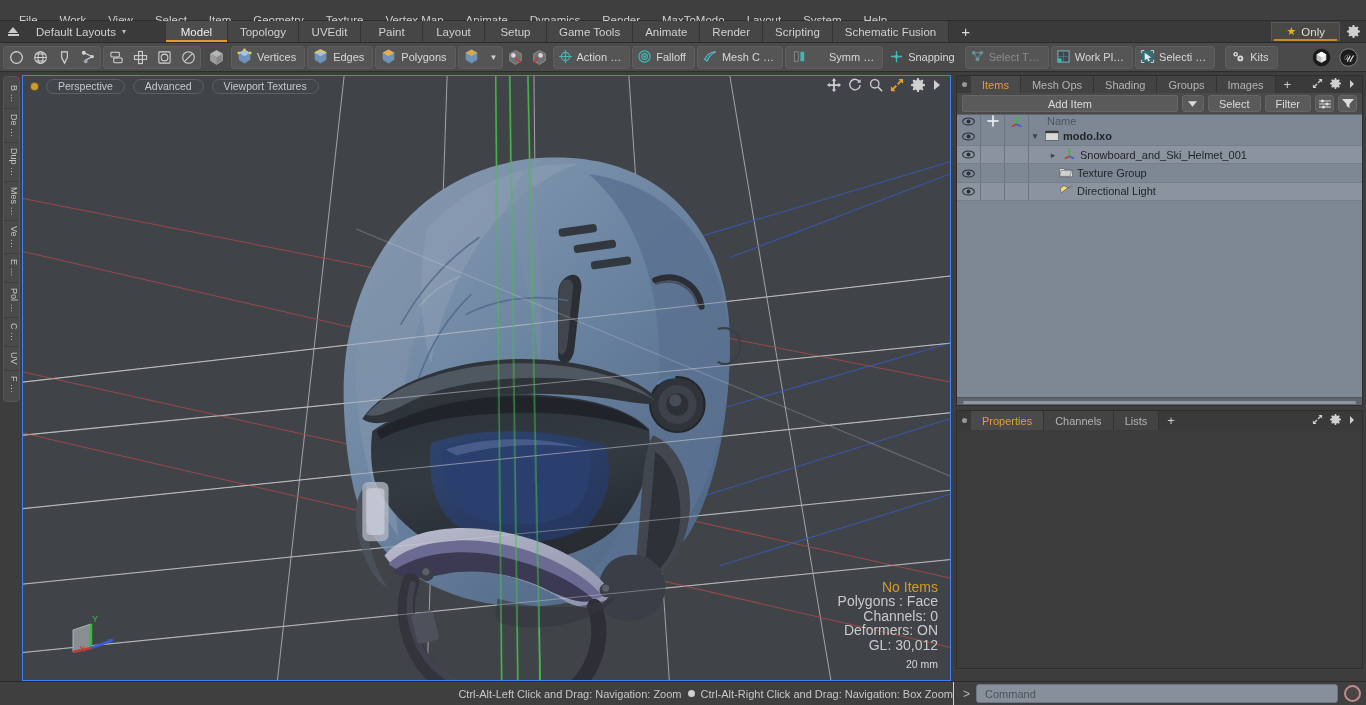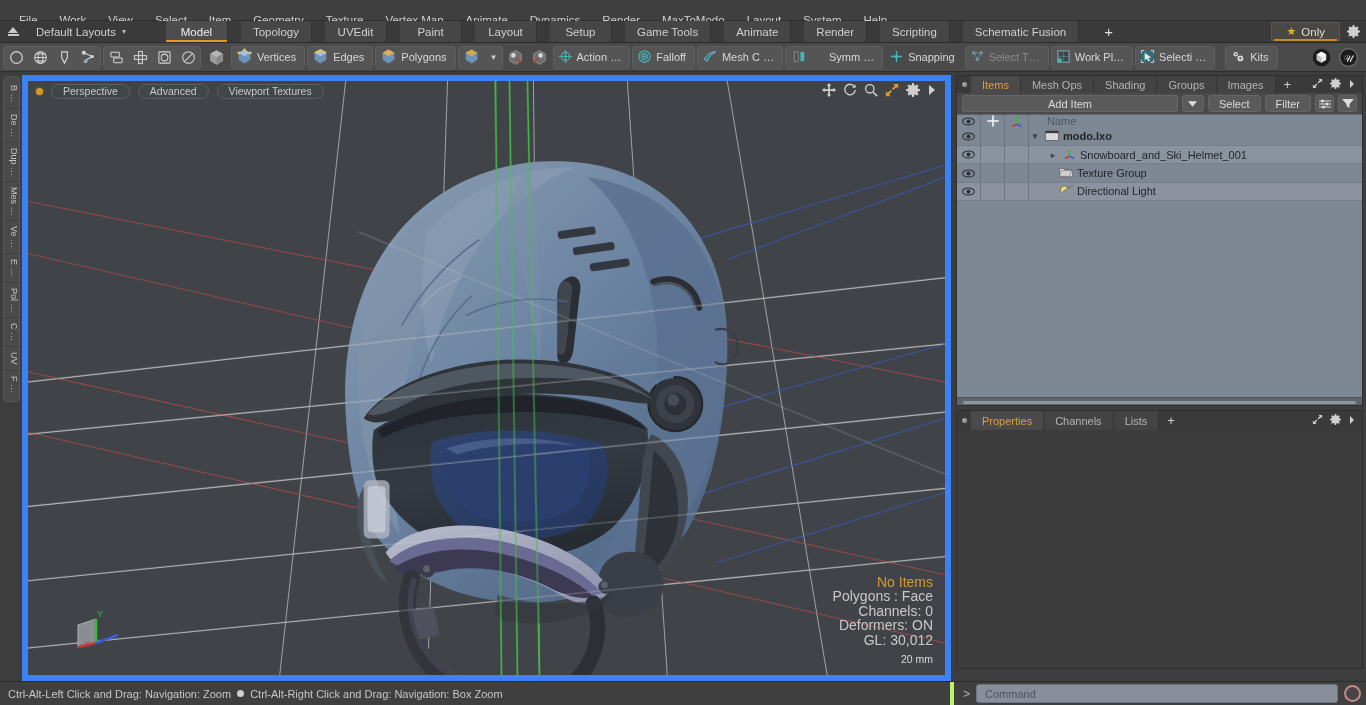--- a/index.html
+++ b/index.html
@@ -23,21 +23,21 @@
   
   .layoutrow {
     height:22px; background:#3a3a3a; display:flex; align-items:stretch;
     border-bottom:1px solid #2b2b2b; flex:0 0 22px; position:relative;
   }
   .lo-home { width:26px; display:flex; align-items:center; justify-content:center; }
   .tri-up { width:0;height:0;border-left:5px solid transparent;border-right:5px solid transparent;border-bottom:6px solid #c9c9c9; }
   .tri-up-base { width:11px;height:2px;background:#c9c9c9;margin-top:1px; }
   .lo-name { display:flex; align-items:center; padding:0 10px; font-size:11.5px; color:#d2d2d2; }
   .lo-name .carat { margin-left:6px; font-size:8px; color:#bbb; }
-  .tabs { display:flex; align-items:stretch; margin-left:30px;gap:13px; }
+  .tabs { display:flex; align-items:stretch; margin-left:30px; }
   .tab {
     min-width:62px; padding:0 12px; display:flex; align-items:center; justify-content:center;
     background:#464646; border-right:1px solid #333; font-size:11.5px; color:#d0d0d0; position:relative;
   }
   .tab.active { background:#4d4d4d; color:#efefef; }
   .tab.active::after { content:""; position:absolute; left:0; right:0; bottom:0; height:2px; background:#e09a2e; }
   .tab.plus { min-width:30px; background:#3a3a3a; border-right:none; font-size:15px; color:#ddd; }
   .lo-right { margin-left:auto; display:flex; align-items:stretch; }
   .only-btn {
     display:flex; align-items:center; gap:5px; padding:0 14px; background:#4a4845; color:#ddd;
@@ -71,21 +71,21 @@
   .vtabs { background:#4a4a4a; border:1px solid #565656; border-radius:4px; width:17px; display:flex; flex-direction:column; align-items:center; padding:3px 0; }
   .vtab {
     writing-mode:vertical-rl; text-orientation:mixed;
     font-size:9px; color:#c6c6c6; padding:5px 0; letter-spacing:0px;
     border-bottom:1px solid #3f3f3f; width:15px; text-align:center;
   }
   .vtab:last-child{border-bottom:none;}
 
   
   .vpwrap { flex:1 1 auto; display:flex; flex-direction:column; min-width:0; padding:3px 3px 0 0; }
-  .viewport { position:relative; flex:1 1 auto; background:#701a75; border:6px solid #3b82f6; overflow:hidden; }
+  .viewport { position:relative; flex:1 1 auto; background:#701a75; border:1px solid #3b82f6; overflow:hidden; }
   .vphead { position:absolute; top:0; left:0; right:0; height:20px; display:flex; align-items:center; z-index:6; padding-left:8px; }
   .dot-amber { width:7px;height:7px;border-radius:50%; background:#d19a28; margin-right:8px; box-shadow:0 0 0 1px #6a5a30; }
   .vpchip {
     border:1px solid #5b6065; border-radius:9px; height:15px; display:flex; align-items:center;
     padding:0 11px; margin-right:8px; font-size:10.5px; color:#c6c9cc; background:rgba(70,75,80,.35);
   }
   .vpicons { position:absolute; right:8px; top:2px; display:flex; gap:7px; align-items:center; z-index:6; }
   .vpicons svg { display:block; }
   .stats { position:absolute; right:12px; bottom:28px; text-align:right; font-size:14px; line-height:14.5px; color:#c9c9c9; z-index:5; }
   .stats .noitems { color:#d59a2c; }
@@ -124,21 +124,21 @@
   .indent1 { padding-left:18px; }
   .indent2 { padding-left:30px; }
   .listfill { background:#7e8894; flex:1 1 auto; }
   .hscroll { height:9px; background:#5d646d; border-top:1px solid #4e555d; position:relative; }
   .hscroll i { position:absolute; left:6px; right:6px; top:3px; height:3px; background:#8d96a1; border-radius:2px; display:block; }
 
   .propbody { flex:1 1 auto; background:#3c3c3c; }
 
   
   .statusbar { height:24px; flex:0 0 24px; background:#3f3f3f; display:flex; align-items:center; border-top:1px solid #2b2b2b; }
-  .sb-left { flex:1 1 auto; display:flex; align-items:center; padding-left:8px; border-right:4px solid #bef264; height:100%; }
+  .sb-left { flex:1 1 auto; display:flex; align-items:center; padding-left:8px; border-right:1px solid #bef264; height:100%;justify-content:flex-end; }
   .sb-text { font-size:11px; color:#c7c7c7; }
   .sb-bullet { display:inline-block; width:7px;height:7px;border-radius:50%;background:#cfcfcf; margin:0 6px; vertical-align:middle; }
   .sb-right { width:412px; flex:0 0 412px; display:flex; align-items:center; gap:6px; padding:0 5px; }
   .cmdcaret { color:#b5b5b5; font-size:12px; padding-left:4px; }
   .cmdinput {
     flex:1 1 auto; height:19px; background:#868f9a; border:1px solid #6d757f; border-radius:3px;
     display:flex; align-items:center; padding:0 8px; font-size:11px; color:#4c545e;
   }
   .cmdcircle { width:17px;height:17px;border-radius:50%; border:2px solid #c08a8a; background:#4a4444; }
 </style>

